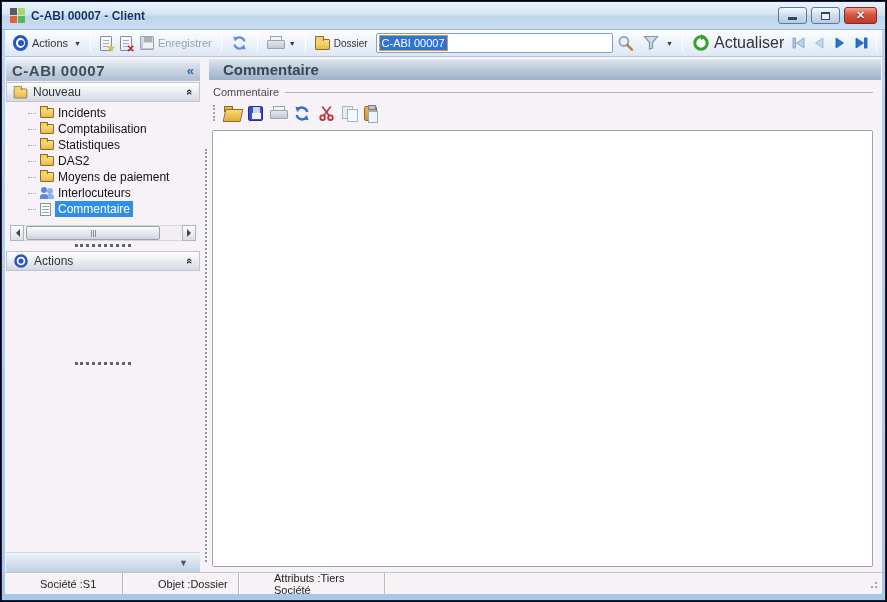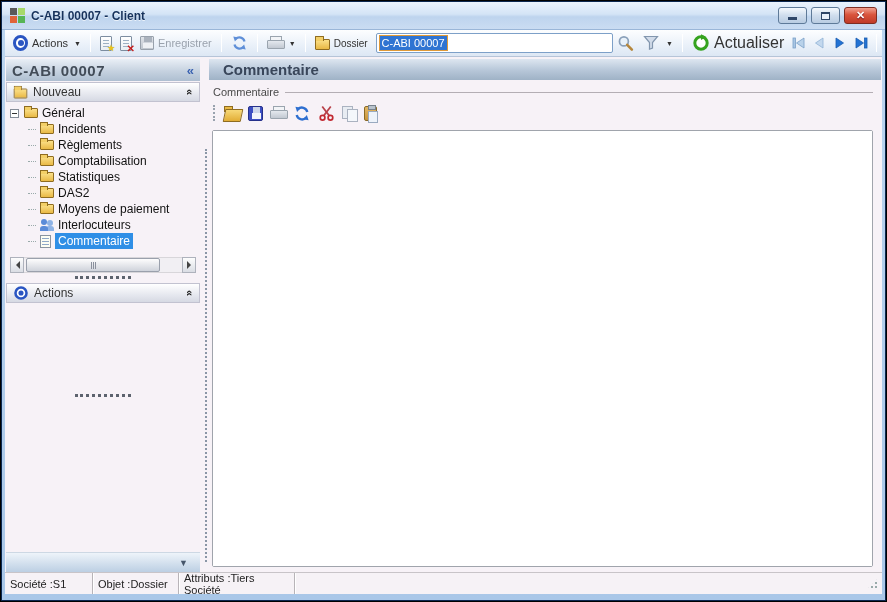--- a/index.html
+++ b/index.html
@@ -156,21 +156,21 @@
   .paste-ic::after { content:""; position:absolute; left:3px; top:4px; width:8px; height:10px; background:#eef3fa; border:1px solid #9aaac0; }
 
   .editor-wrap { flex:1; margin:4px 8px 5px 3px; background:#fff; border:1px solid #a0a4ac; border-radius:2px; }
   .editor-wrap textarea { width:100%; height:100%; border:none; outline:none; resize:none; background:#fff;
     font-family:"Liberation Sans", sans-serif; font-size:12px; padding:4px; }
 
   
   .statusbar { position:absolute; left:3px; right:3px; bottom:6px; height:22px; background:#f6f2f6;
     border-top:1px solid #c8c4c8; display:flex; align-items:center; font-size:11px; color:#222; }
   .scell { height:100%; display:flex; align-items:center; padding-left:5px; border-right:1px solid #b8b4b8;
-    box-shadow:1px 0 0 #fff; }
+    box-shadow:1px 0 0 #fff;margin-left:30px; }
   .scell.c1 { width:88px; } .scell.c2 { width:86px;text-align:center; } .scell.c3 { width:116px; }
   .scell.rest { flex:1; border-right:none; box-shadow:none; justify-content:flex-end; padding-right:4px; }
   .grip-dots { width:10px; height:10px;
     background:radial-gradient(circle 1.2px, #9aa 1.2px, transparent 1.3px);
     background-size:4px 4px; background-position:bottom right; clip-path:polygon(100% 0, 100% 100%, 0 100%); }
 </style>
 </head>
 <body>
 
 <div class="window">
@@ -293,34 +293,24 @@
         <span class="chev">«</span>
       </div>
 
       <div class="panel-hd">
         <span class="folder-ic" style="transform:scale(.9)"></span>
         <span class="lbl">Nouveau</span>
         <span class="up">«</span>
       </div>
 
       <div class="tree">
-        <div class="trow">
-          <span class="expander"></span>
-          <span class="mini-folder"></span>
-          <span>Général</span>
-        </div>
         <div class="trow" style="padding-left:18px">
           <span class="stub"></span>
             <span class="mini-folder"></span>
           <span>Incidents</span>
-        </div>
-        <div class="trow" style="padding-left:18px">
-          <span class="stub"></span>
-            <span class="mini-folder"></span>
-          <span>Règlements</span>
         </div>
         <div class="trow" style="padding-left:18px">
           <span class="stub"></span>
             <span class="mini-folder"></span>
           <span>Comptabilisation</span>
         </div>
         <div class="trow" style="padding-left:18px">
           <span class="stub"></span>
             <span class="mini-folder"></span>
           <span>Statistiques</span>

